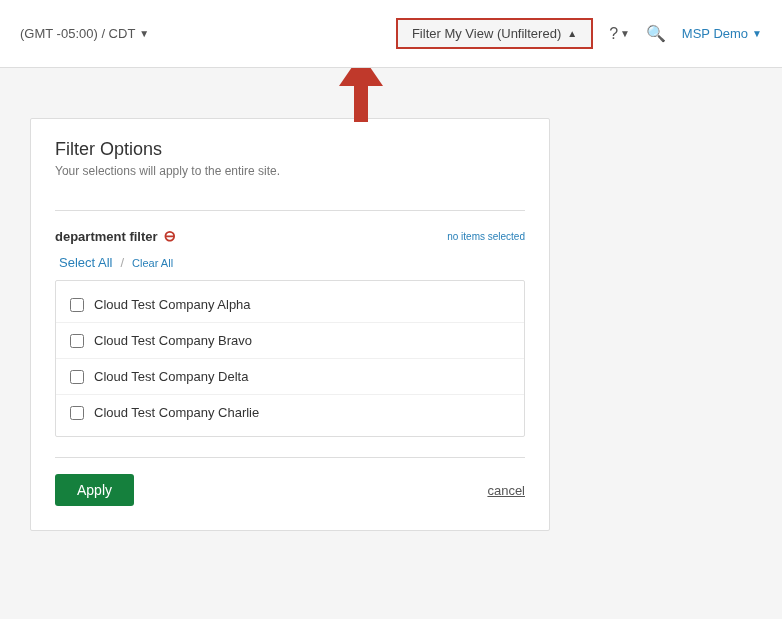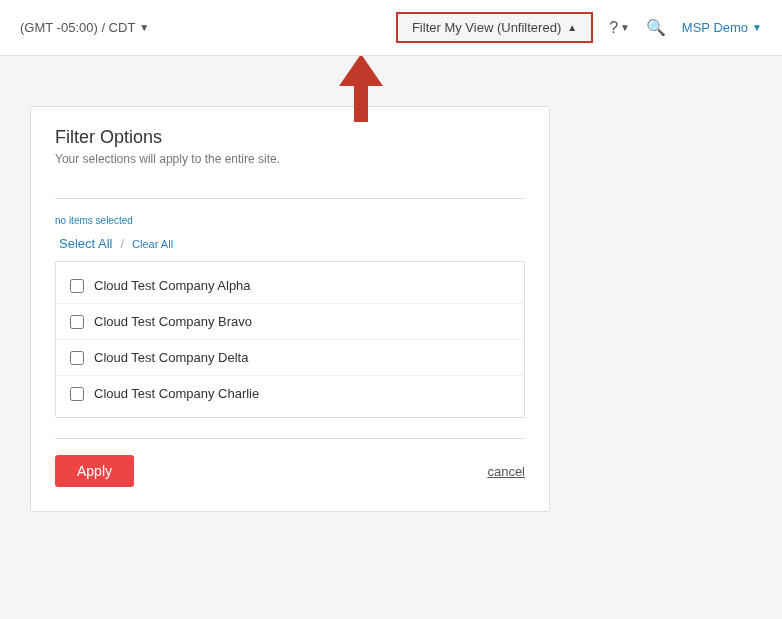--- a/index.html
+++ b/index.html
@@ -8,21 +8,21 @@
       background: #e8e8e8;
       width: 782px;
       height: 619px;
       overflow: hidden;
       position: relative;
     }
 
     
     .topbar {
       background: #ffffff;
-      height: 56px;
+      height: 68px;
       display: flex;
       align-items: center;
       justify-content: flex-end;
       padding: 0 20px;
       border-bottom: 1px solid #ddd;
       position: relative;
       z-index: 10;
     }
 
     .topbar-left {
@@ -257,21 +257,21 @@
       margin: 20px 0 16px 0;
     }
 
     .action-row {
       display: flex;
       align-items: center;
       justify-content: space-between;
     }
 
     .apply-button {
-      background: #ef4444;
+      background: #15803d;
       color: #fff;
       border: none;
       padding: 8px 22px;
       font-size: 14px;
       cursor: pointer;
       border-radius: 3px;
       font-weight: 500;
     }
 
     .cancel-link {
@@ -323,20 +323,24 @@
 
 <div class="main-content">
   <div class="filter-panel">
 
     <h2 class="filter-title">Filter Options</h2>
     <p class="filter-subtitle">Your selections will apply to the entire site.</p>
 
     <hr class="filter-divider">
 
     <div class="dept-filter-row">
+      <div class="dept-filter-label">
+        <span>department filter</span>
+        <span class="minus-icon">⊖</span>
+      </div>
       <span class="no-items-label">no items selected</span>
     </div>
 
     <div class="select-clear-row">
       <button class="select-all-btn">Select All</button>
       <span class="select-clear-divider">/</span>
       <button class="clear-all-btn">Clear All</button>
     </div>
 
     <div class="checkbox-list-container">

